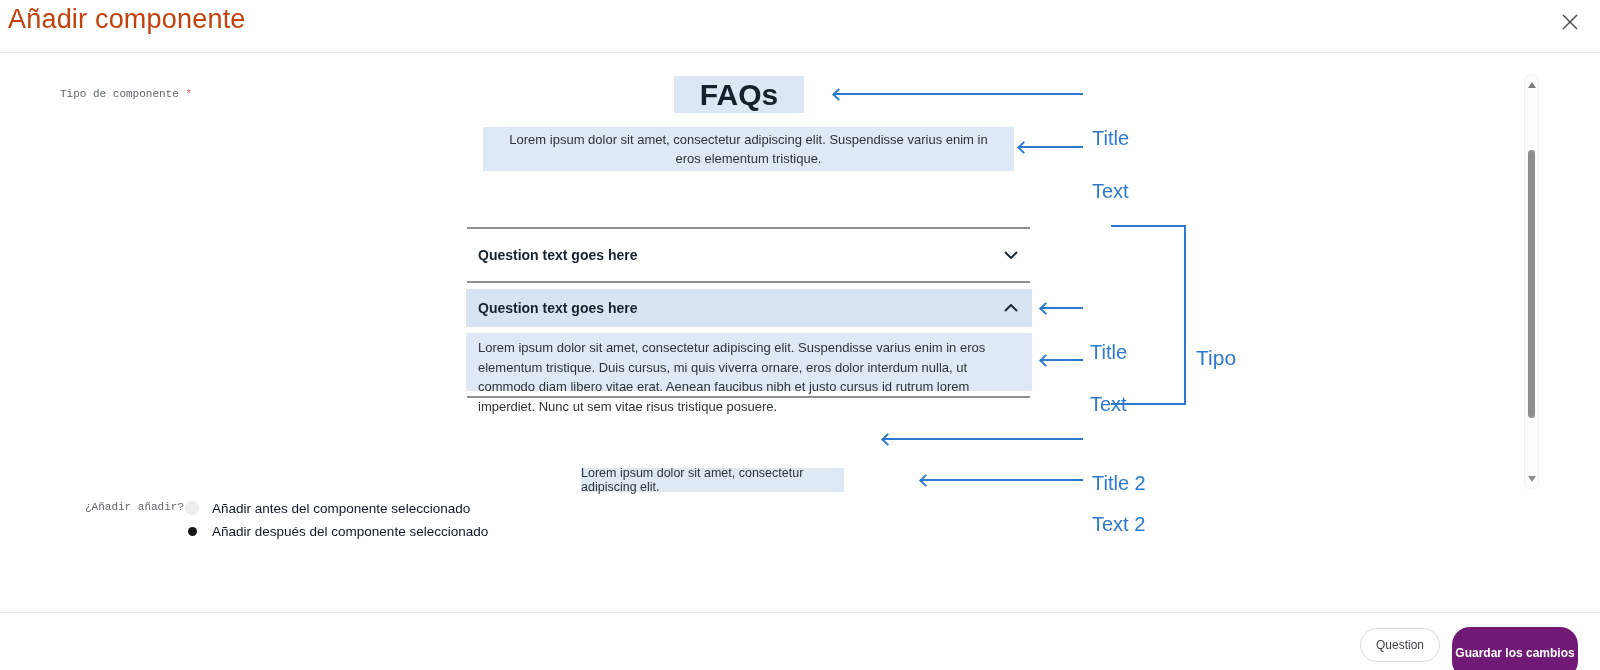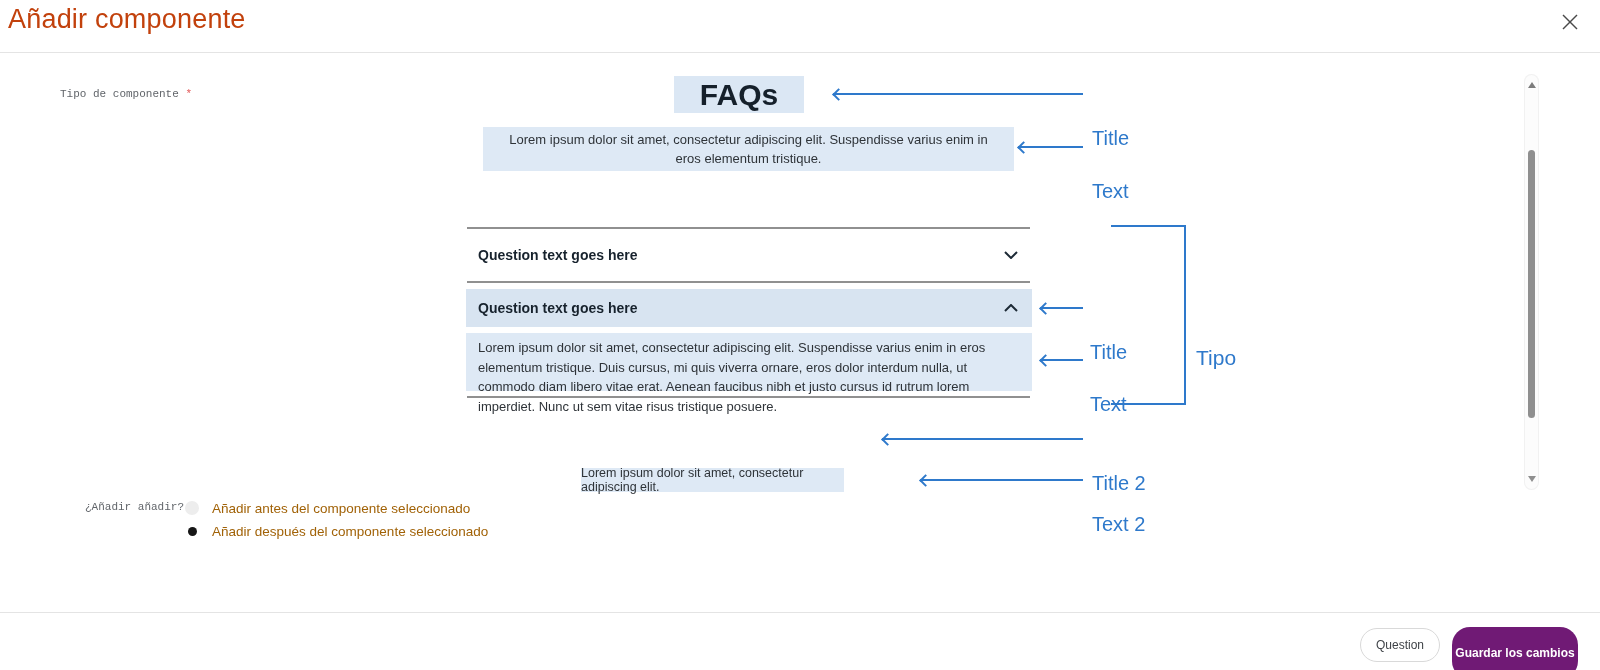--- a/index.html
+++ b/index.html
@@ -43,21 +43,21 @@
   .sb-up, .sb-down { position:absolute; left:3.5px; width:0; height:0; border-left:4px solid transparent; border-right:4px solid transparent; cursor:pointer; }
   .sb-up { top:8px; border-bottom:6px solid #7c7c7c; }
   .sb-down { bottom:8px; border-top:6px solid #8f8f8f; }
   .sb-thumb { position:absolute; left:4px; top:76px; width:7px; height:268px; background:#8f8f8f; border-radius:3.5px; cursor:pointer; }
 
   
   .radio-box { position:absolute; width:14px; height:14px; cursor:pointer; }
   .radio-dot { display:block; border-radius:50%; }
   .radio-dot.unselected { width:14px; height:14px; background:#ededed; }
   .radio-dot.selected { width:9px; height:9px; background:#161616; margin:2.5px auto 0; }
-  .radio-label { position:absolute; left:212px; font-size:13.5px; color:#a16207; cursor:pointer; }
+  .radio-label { position:absolute; left:212px; font-size:13.5px; color:#0f172a; cursor:pointer; }
 
   
   .ftr-divider { position:absolute; left:0; top:612px; width:1600px; height:1px; background:#e4e4e4; }
   .btn { position:absolute; display:flex; align-items:center; justify-content:center; border-radius:18px; font-size:12px; cursor:pointer; }
   .btn-cancel { left:1360px; top:628px; width:80px; height:34px; background:#fff; border:1px solid #d9d9d9; color:#3f4348; }
   .btn-save { left:1452px; top:627px; width:126px; height:52px; background:#701a75; color:#fff; font-weight:bold; border:none; }
 </style>
 </head>
 <body>
 

